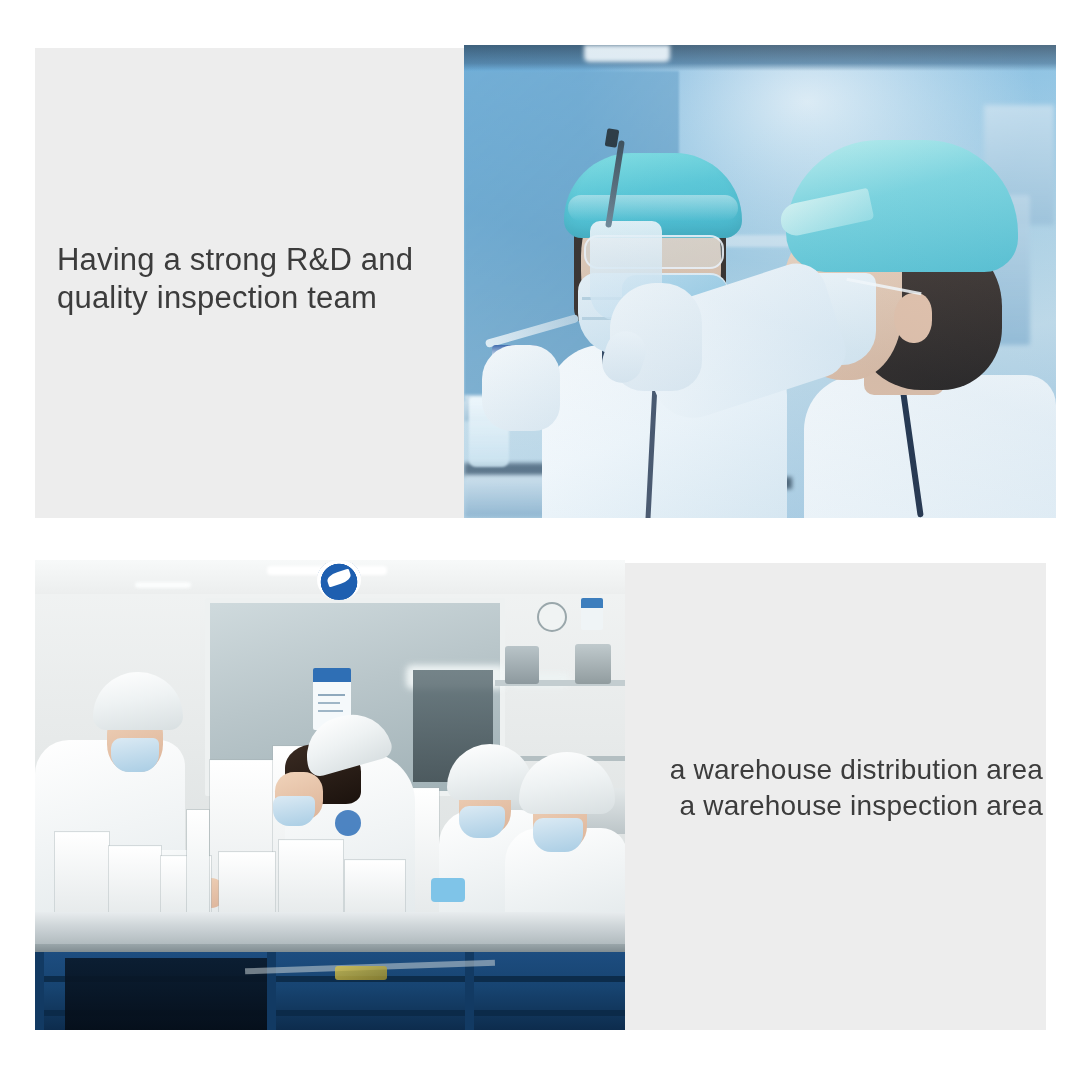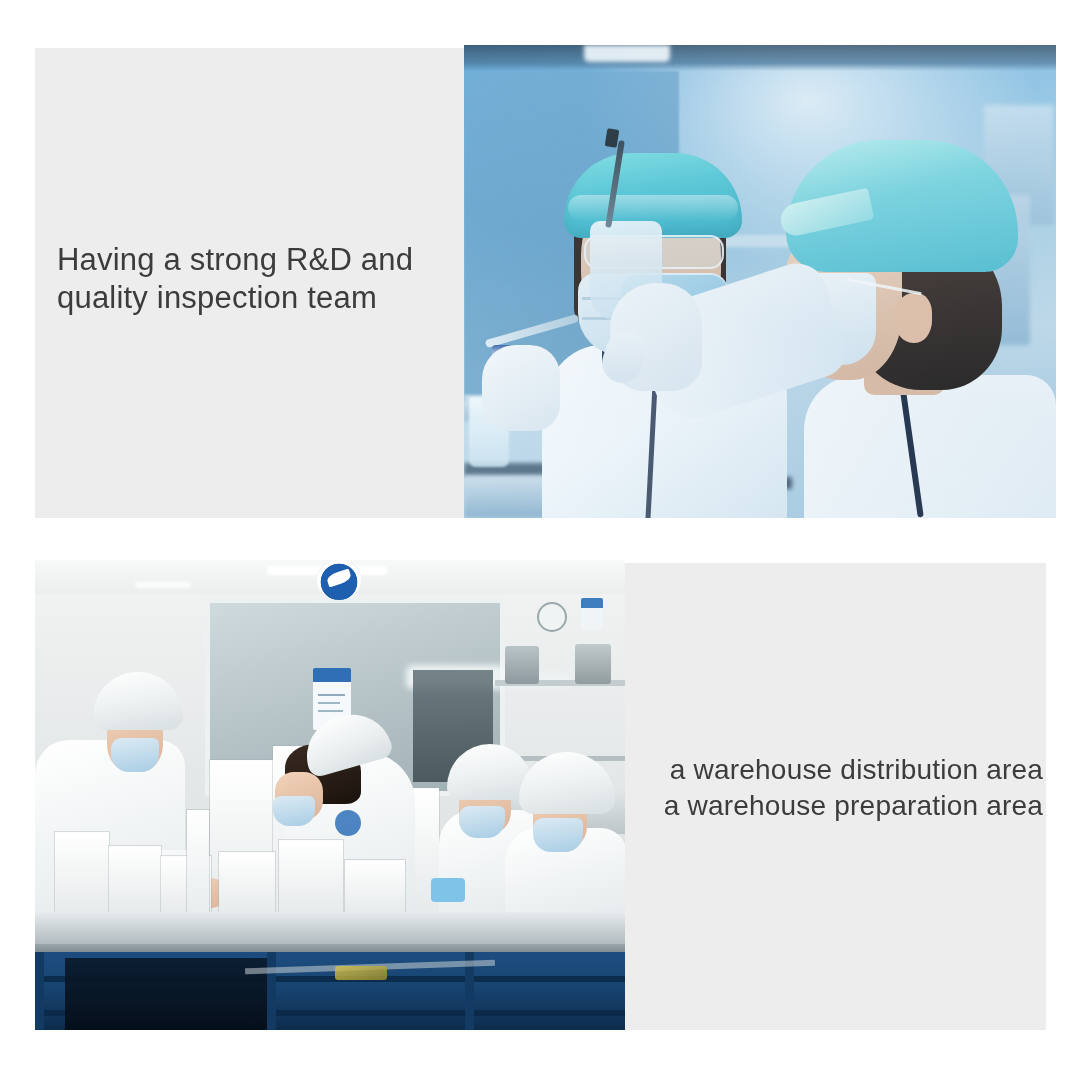--- a/index.html
+++ b/index.html
@@ -350,13 +350,13 @@
   <div class="tbl-dark"></div>
   <div class="tbl-leg" style="left:0px;"></div>
   <div class="tbl-leg" style="left:232px;"></div>
   <div class="tbl-leg" style="left:430px;"></div>
   <div class="tbl-shine"></div>
   <div class="tbl-yellow"></div>
 </div>
 
 <div class="panel" id="bot-panel"></div>
 <div id="bot-caption">a warehouse distribution area
-a warehouse preparation area</div>
+a warehouse inspection area</div>
 
 </body></html>

